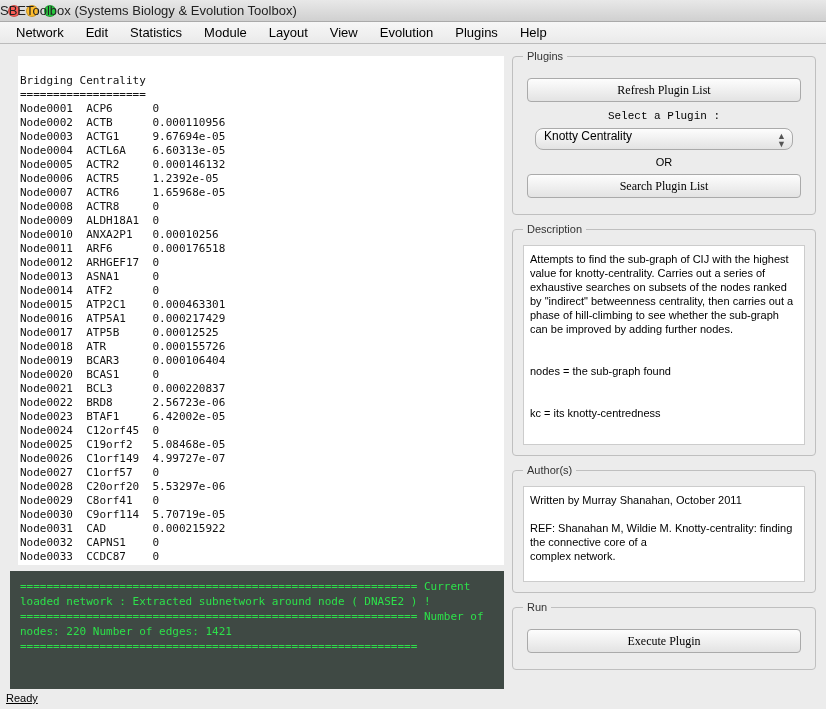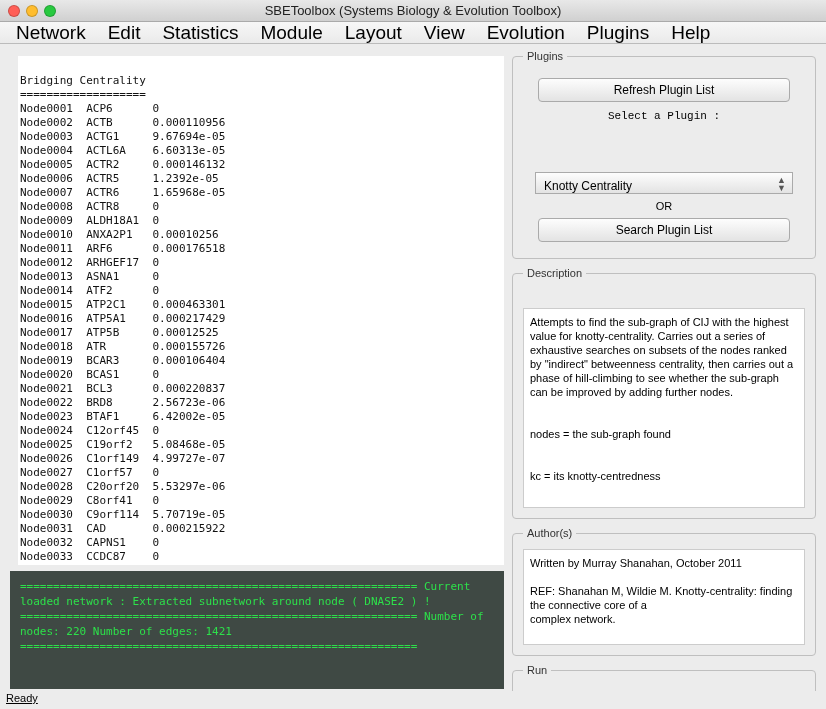--- a/index.html
+++ b/index.html
@@ -1,37 +1,37 @@
 <!DOCTYPE html>
 <html><head>
 <meta charset="utf-8">
 <style>
 * { box-sizing: border-box; margin: 0; padding: 0; }
 body { font-family: "Lucida Grande", Arial, sans-serif; font-size: 11px; background: #ececec; width: 826px; height: 709px; overflow: hidden; display: flex; flex-direction: column; }
 .titlebar { height: 22px; background: linear-gradient(#e8e8e8,#d0d0d0); border-bottom: 1px solid #aaa; display: flex; align-items: center; padding: 0 8px; position: relative; }
 .traffic { display: flex; gap: 6px; }
 .tl { width: 12px; height: 12px; border-radius: 50%; border: 0.5px solid rgba(0,0,0,.2); }
 .tl-r{background:#ff5f57}.tl-y{background:#ffbd2e}.tl-g{background:#28c940}
-.title { position: absolute; left: 0; right: 0; text-align: center; font-size: 13px; color: #222; pointer-events: none; }
+.title { position: absolute; left: 0; right: 0; text-align: left; font-size: 13px; color: #222; pointer-events: none; }
 .menubar { height: 22px; background: linear-gradient(#f7f7f7,#eaeaea); border-bottom: 1px solid #bbb; display: flex; align-items: center; padding: 0 6px; gap: 2px; }
-.menuitem { padding: 20px 10px; font-size: 19px; cursor: default; }
+.menuitem { padding: 20px 10px; font-size: 13px; cursor: default; }
 .content { flex: 1; display: flex; overflow: hidden; }
 .left { flex: 1; display: flex; flex-direction: column; padding: 12px 4px 2px 10px; gap: 6px; min-width: 0; }
 .textpane { flex: 1; background: #fff; overflow: auto; font-family: Menlo, Consolas, monospace; font-size: 11px; line-height: 14px; white-space: pre; color: #111; padding: 4px 2px; margin-left: 8px; }
 .console { background: #3f4944; color: #2de04a; font-family: Menlo, Consolas, monospace; font-size: 11px; line-height: 15px; padding: 8px 10px; height: 118px; overflow: hidden; }
 .right { width: 318px; padding: 6px 10px 6px 4px; display: flex; flex-direction: column; gap: 8px; overflow: hidden; }
 fieldset { border: 1px solid #bfbfbf; border-radius: 4px; padding: 10px 10px; font-size: 11px; }
 legend { padding: 0 4px; color: #333; font-size: 11px; }
-.btn { display: block; margin: 6px auto; width: 252px; height: 24px; background: linear-gradient(#fdfdfd,#e3e3e3); border: 1px solid #aaa; border-radius: 4px; font-size: 12px; cursor: pointer; }
+.btn { display: block; margin: 6px auto; width: 274px; height: 24px; background: linear-gradient(#fdfdfd,#e3e3e3); border: 1px solid #aaa; border-radius: 4px; font-size: 12px; cursor: pointer; font-family: Liberation Serif, serif; }
 .selrow { text-align: center; margin: 8px 0 6px; font-family: Liberation Mono, monospace; }
-.select { width: 258px; height: 22px; background: linear-gradient(#fdfdfd,#e3e3e3); border: 1px solid #aaa; border-radius: 0; font-size: 12px; padding: 0 22px 0 8px; text-align: left; position: relative; display: inline-flex; align-items: flex-end; cursor: pointer; margin-top: 44px; }
+.select { width: 258px; height: 22px; background: linear-gradient(#fdfdfd,#e3e3e3); border: 1px solid #aaa; border-radius: 8px; font-size: 12px; padding: 0 22px 0 8px; text-align: left; position: relative; display: inline-flex; align-items: flex-start; cursor: pointer; }
 .select .arrow { position: absolute; right: 6px; top: 3px; font-size: 9px; line-height: 8px; color: #555; display:flex; flex-direction:column; }
 .ortext { text-align: center; margin: 6px 0; }
 .descbox, .authbox { width: 100%; background: #fff; border: 1px solid #ccc; font-size: 11px; line-height: 14px; padding: 6px; overflow: auto; }
-.descbox { height: 200px; margin-top: 19px; }
+.descbox { height: 200px; }
 .authbox { height: 96px; }
 .status { height: 18px; font-size: 11px; padding: 1px 6px; background: #ececec; text-decoration: underline; }
 </style>
 </head>
 <body>
 
 <div class="titlebar">
   <div class="traffic">
     <div class="tl tl-r"></div>
     <div class="tl tl-y"></div>

